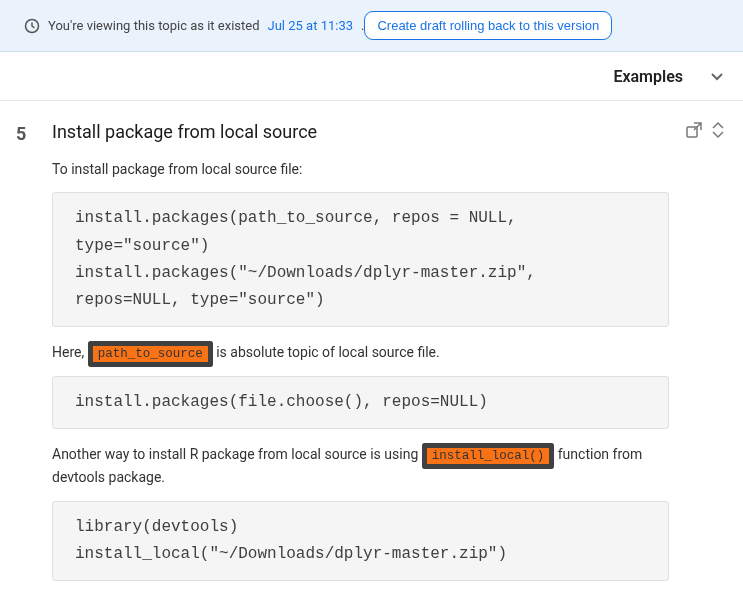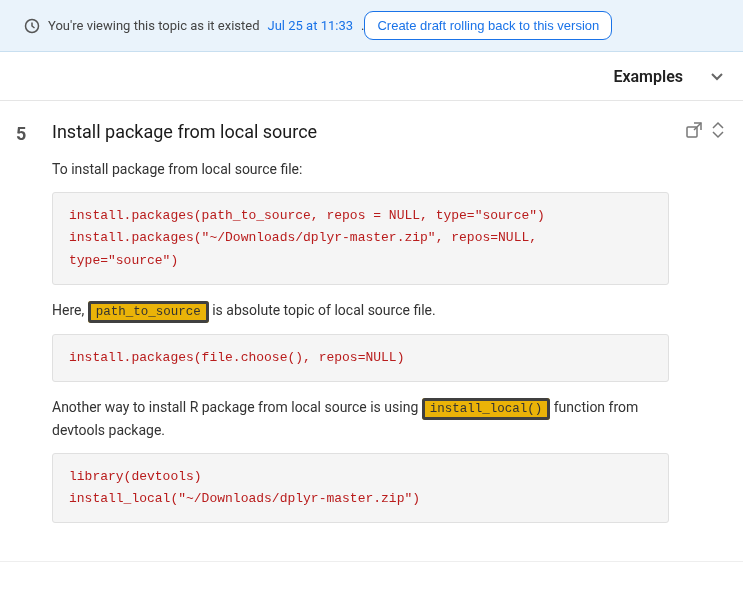--- a/index.html
+++ b/index.html
@@ -113,33 +113,33 @@
       color: #333;
       line-height: 1.6;
       margin-bottom: 12px;
     }
 
     
     .code-block {
       background: #f5f5f5;
       border: 1px solid #e0e0e0;
       border-radius: 3px;
-      padding: 12px 16px;
+      padding: 12px 22px;
       margin-bottom: 14px;
       font-family: "Consolas", "Monaco", "Courier New", monospace;
-      font-size: 13px;
-      color: #b91c1c;
+      font-size: 16px;
+      color: #404040;
       line-height: 1.7;
     }
     .code-block .line { display: block; }
 
     
     code.inline {
-      background: #eab308;
-      border: 3px solid #404040;
+      background: #f97316;
+      border: 5px solid #404040;
       border-radius: 3px;
       padding: 1px 5px;
       font-family: "Consolas", "Monaco", "Courier New", monospace;
       font-size: 12.5px;
     }
 
     
     .entry-footer {
       display: flex;
       justify-content: flex-end;

